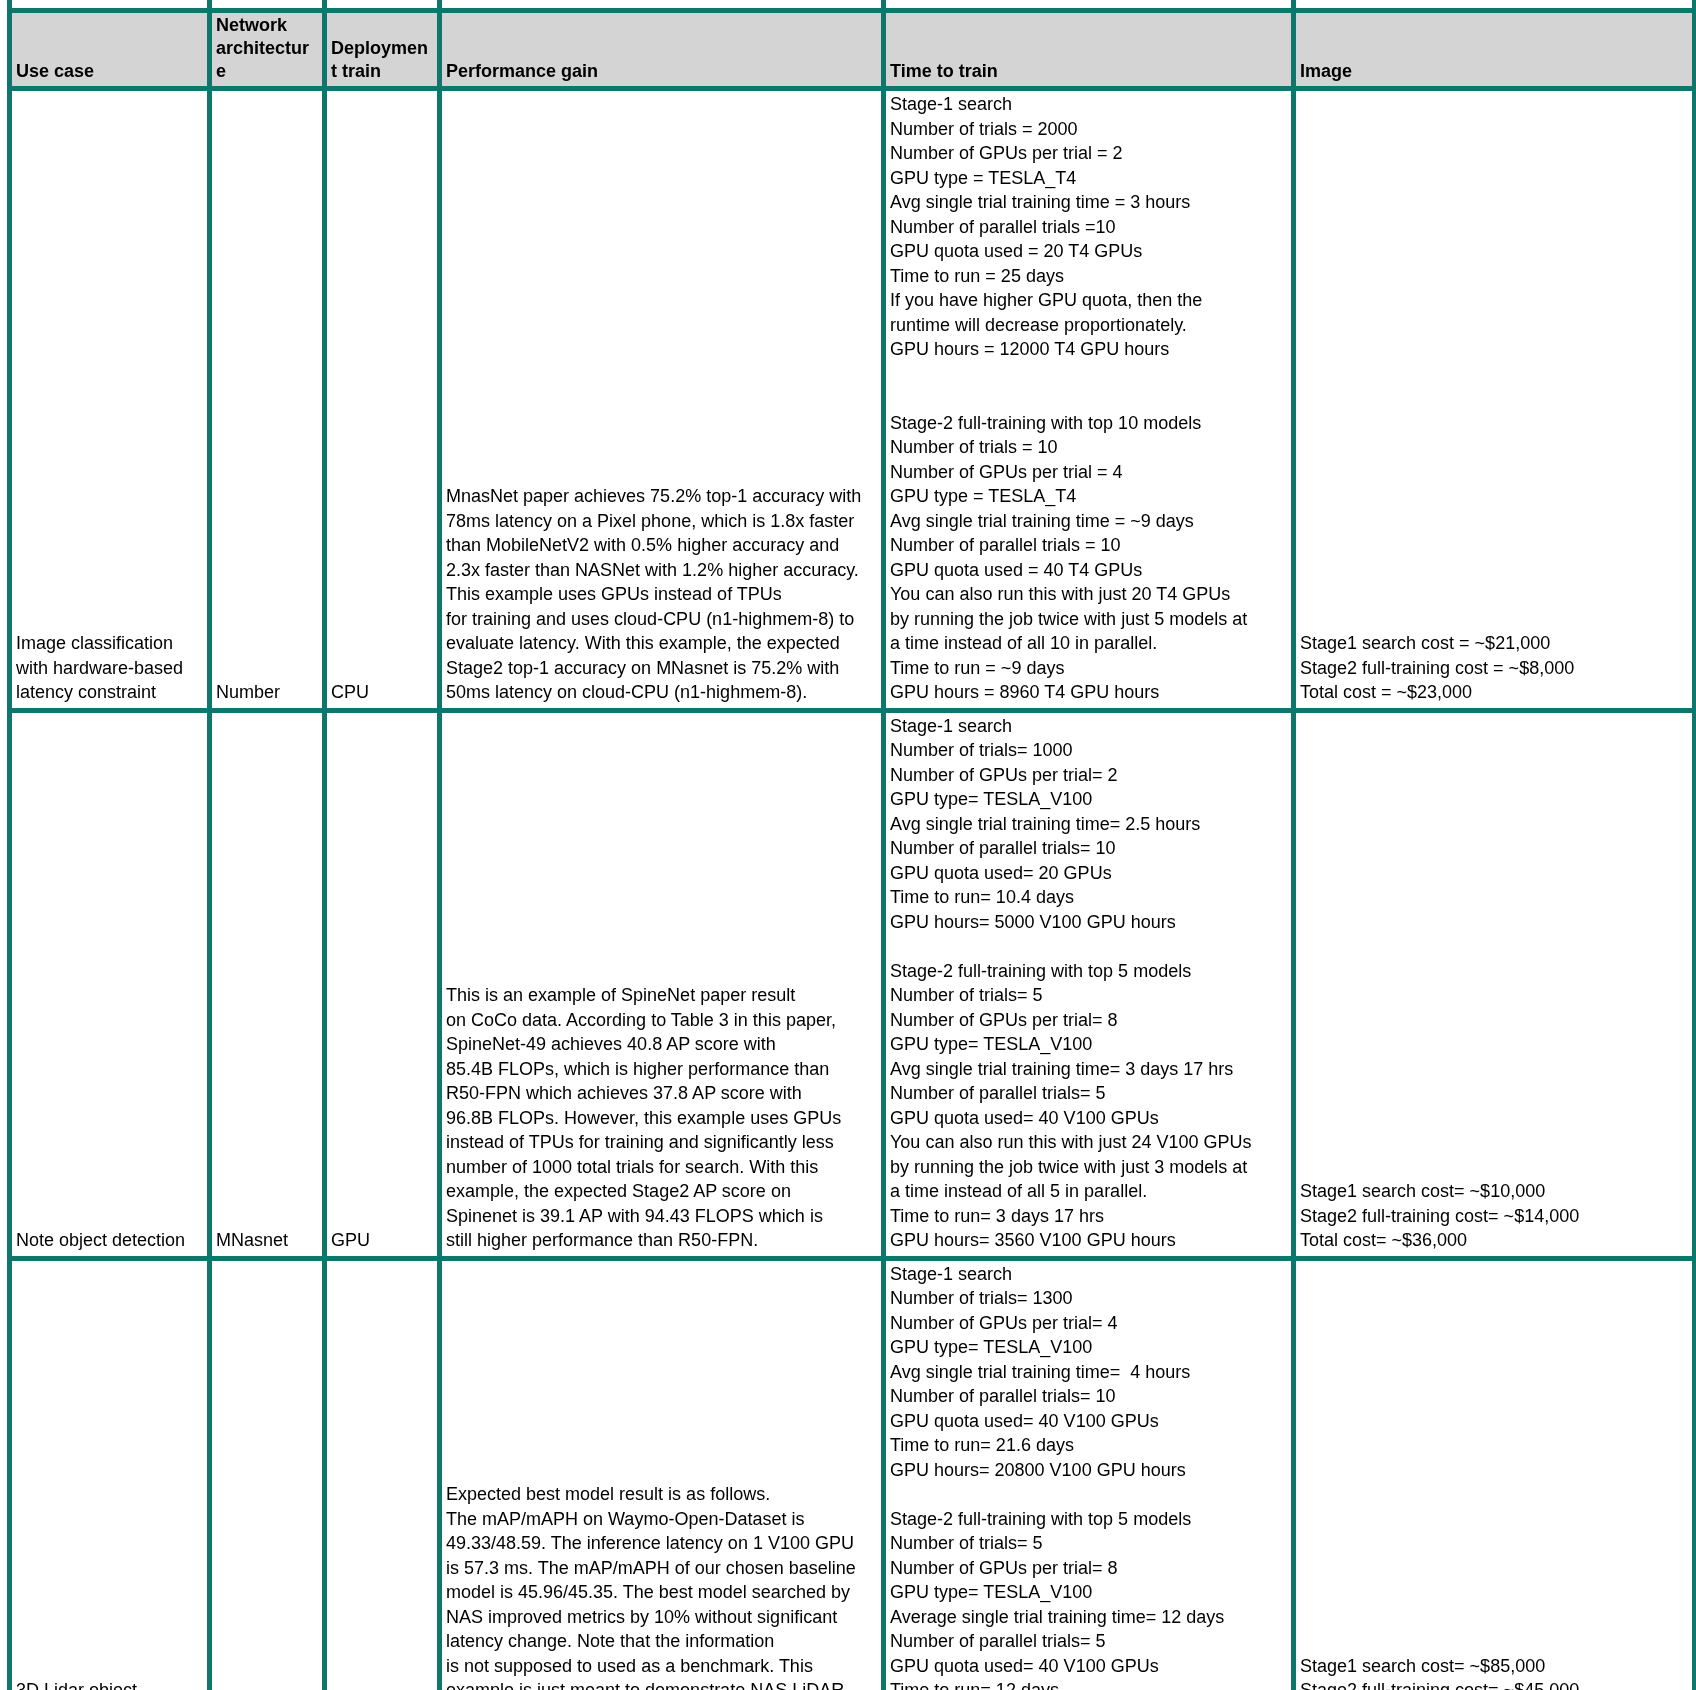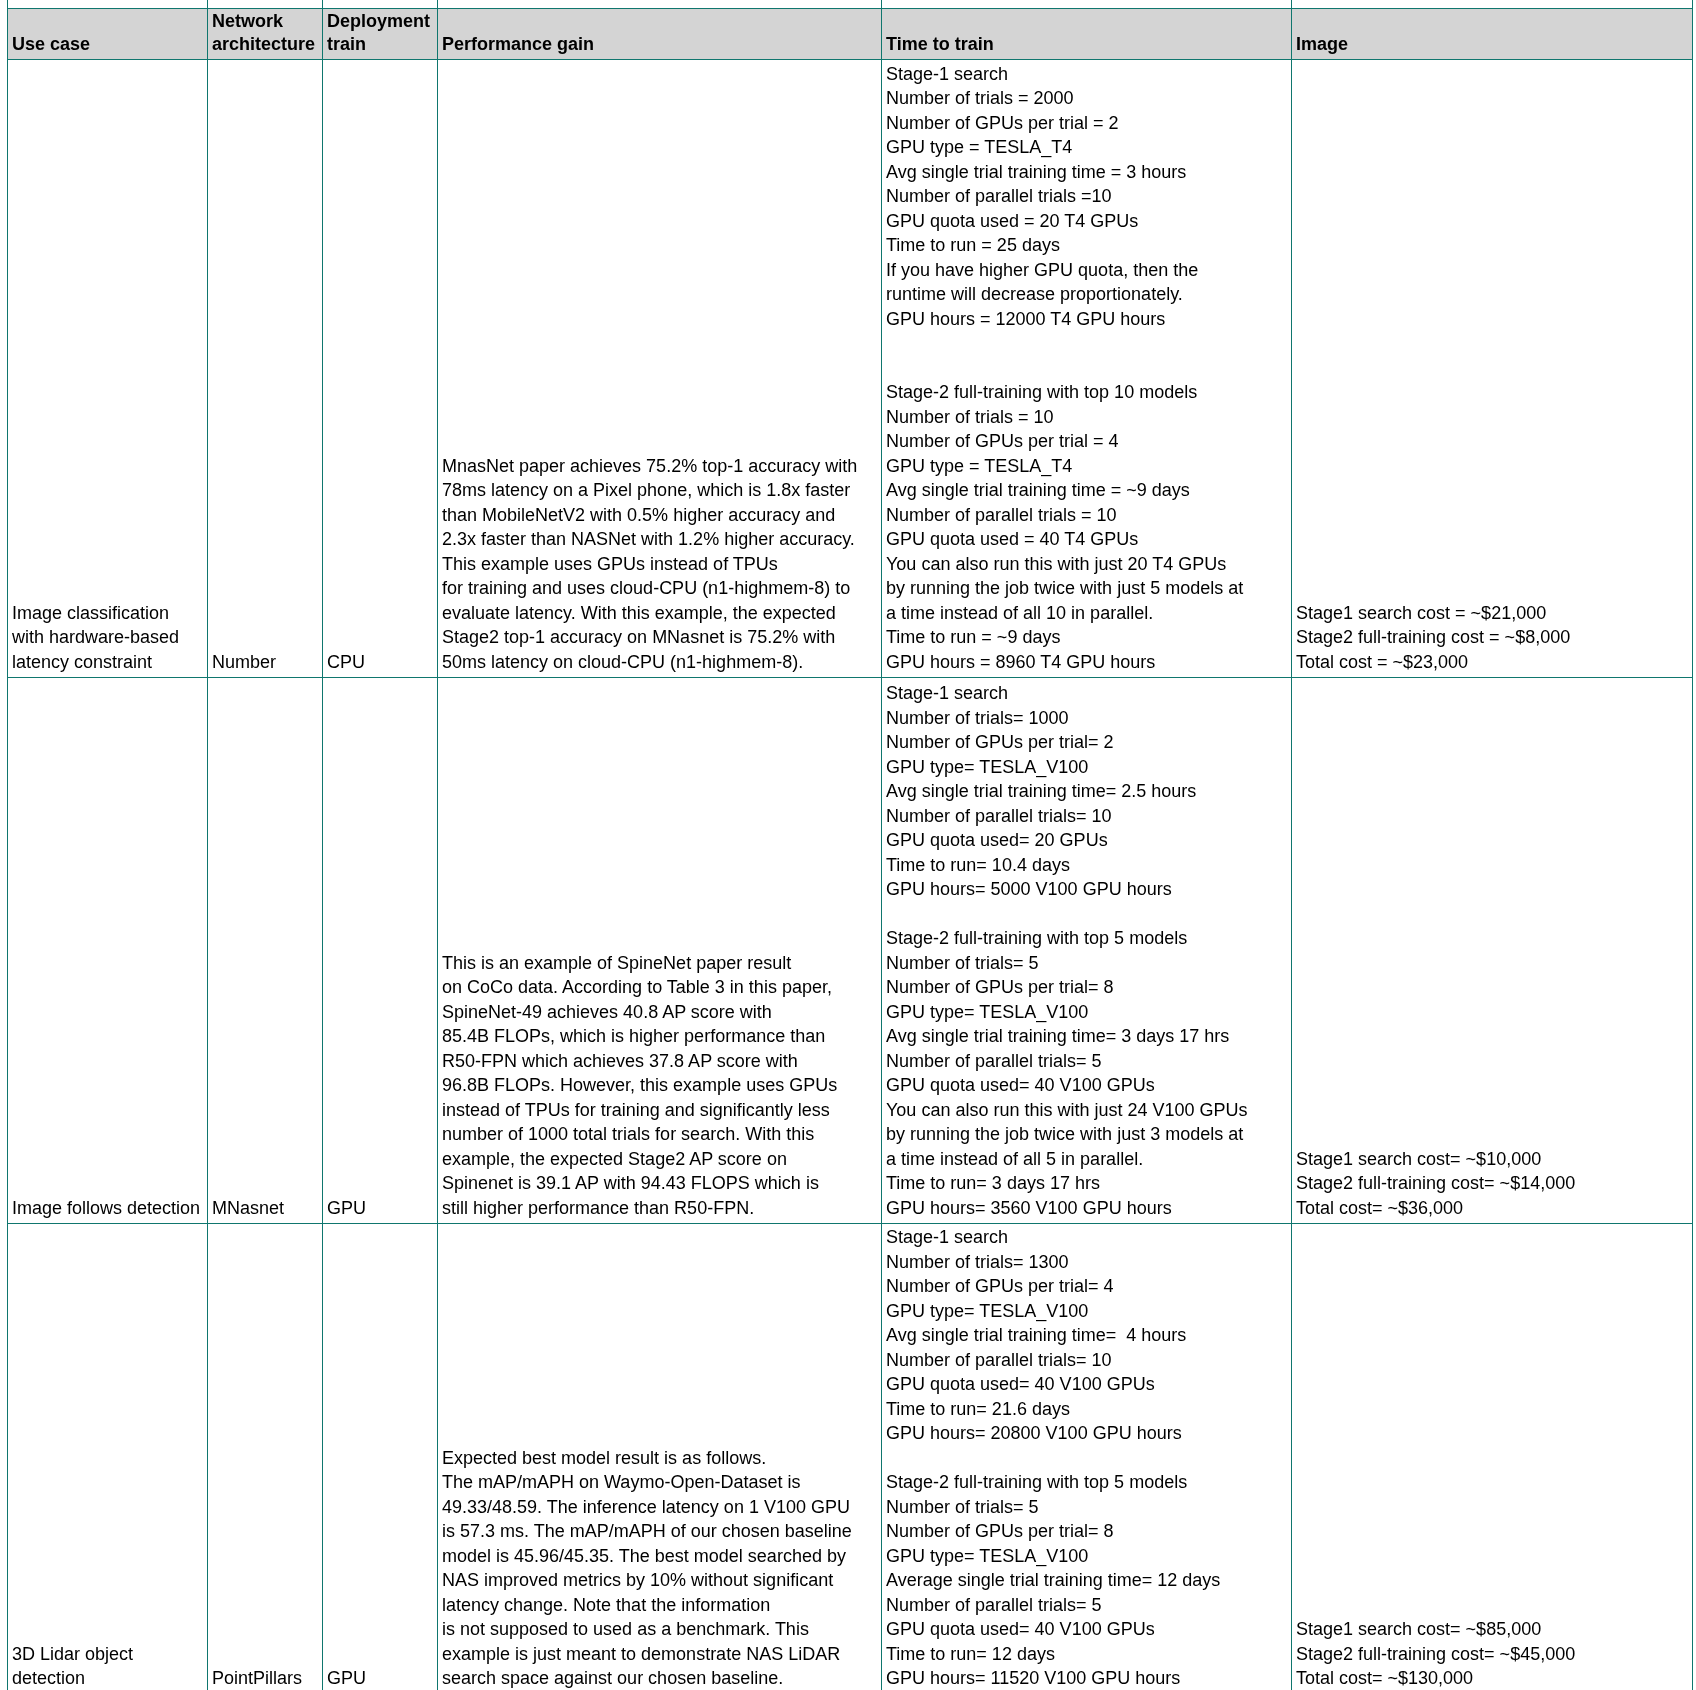--- a/index.html
+++ b/index.html
@@ -17,21 +17,21 @@
     border-collapse: collapse;
     table-layout: fixed;
     margin-left: 7px;
     width: 1685px;
     color: #000;
     font-size: 18px;
     line-height: 24.5px;
   }
   table.nas-table td,
   table.nas-table th {
-    border: 1px solid #0f766e;
+    border: 5px solid #0f766e;
     vertical-align: bottom;
     text-align: left;
     padding: 1px 3px 3px 4px;
     overflow: hidden;
     white-space: pre-wrap;
     word-wrap: break-word;
   }
   table.nas-table th {
     background: #d4d4d4;
     font-weight: bold;
@@ -119,21 +119,21 @@
 by running the job twice with just 5 models at
 a time instead of all 10 in parallel.
 Time to run = ~9 days
 GPU hours = 8960 T4 GPU hours</td>
     <td>Stage1 search cost = ~$21,000
 Stage2 full-training cost = ~$8,000
 Total cost = ~$23,000</td>
   </tr>
 
   <tr class="row-2">
-    <td>Image follows detection</td>
+    <td>Note object detection</td>
     <td>MNasnet</td>
     <td>GPU</td>
     <td>This is an example of SpineNet paper result
 on CoCo data. According to Table 3 in this paper,
 SpineNet-49 achieves 40.8 AP score with
 85.4B FLOPs, which is higher performance than
 R50-FPN which achieves 37.8 AP score with
 96.8B FLOPs. However, this example uses GPUs
 instead of TPUs for training and significantly less
 number of 1000 total trials for search. With this

